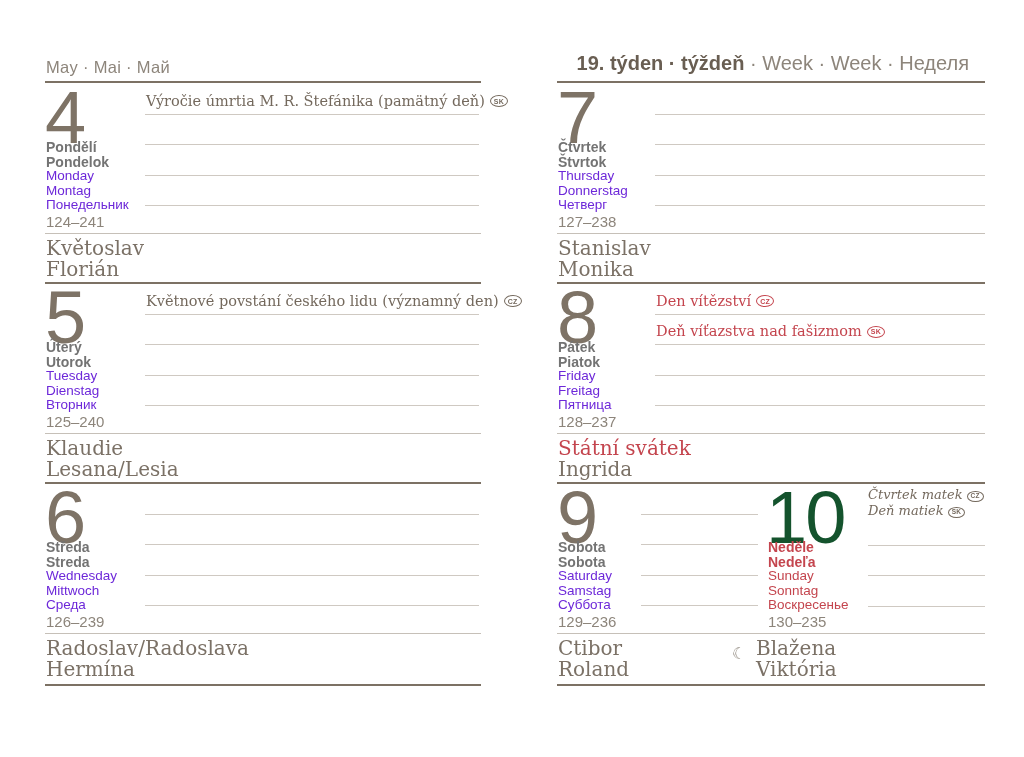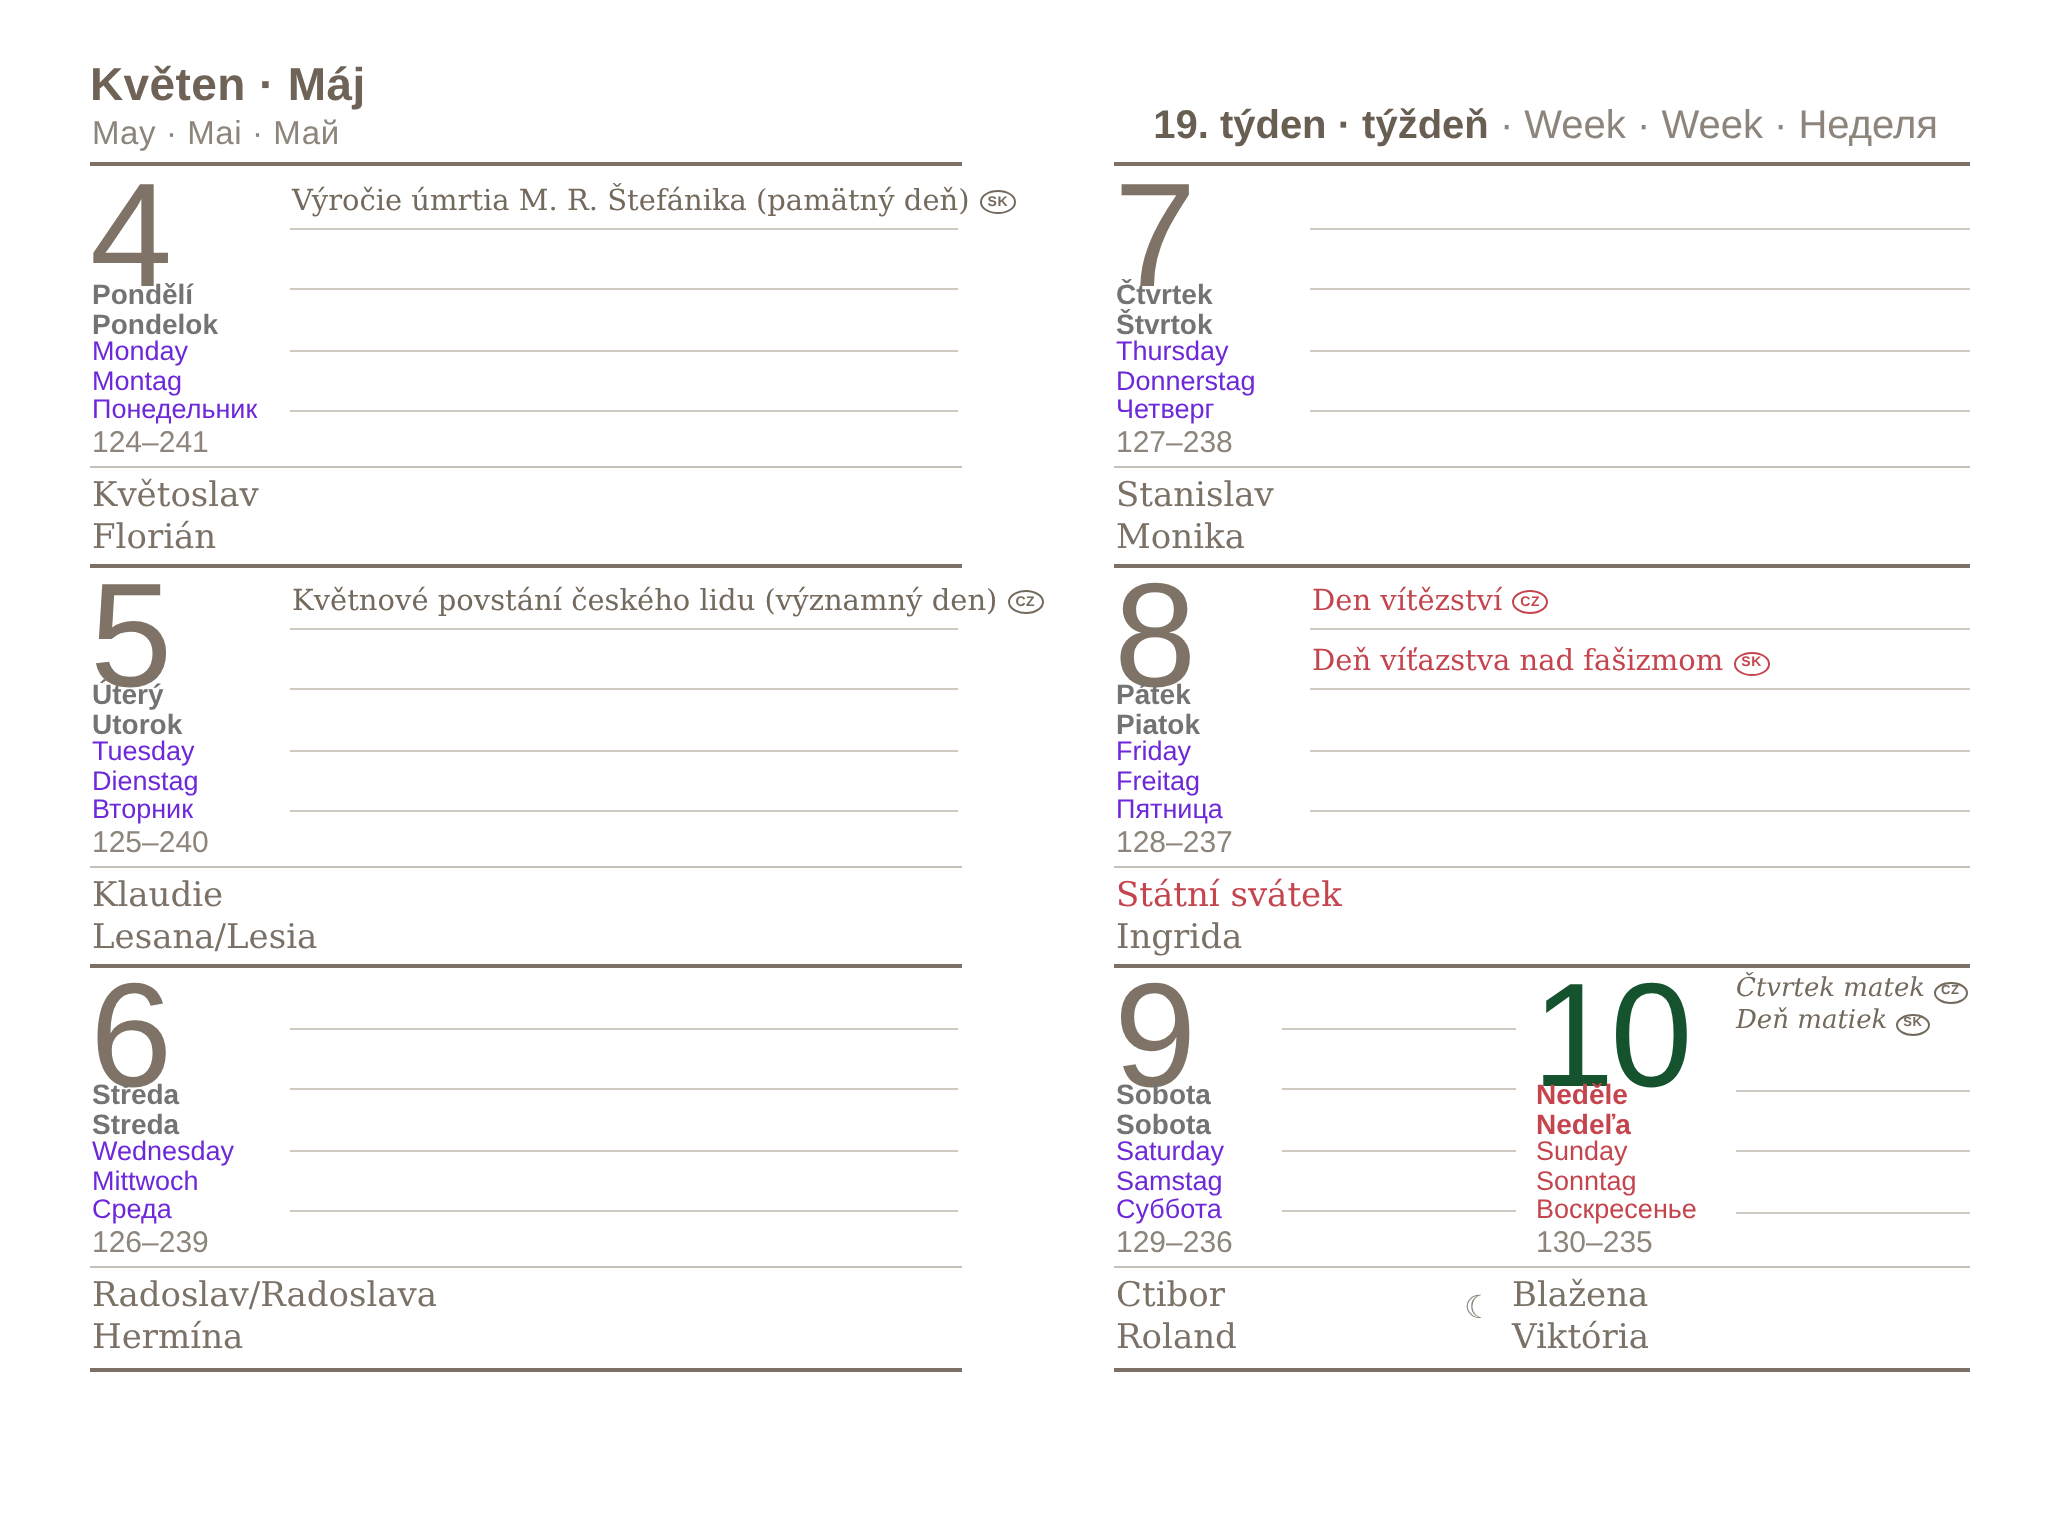--- a/index.html
+++ b/index.html
@@ -42,39 +42,38 @@
   .note-text{position:absolute;left:1px;bottom:5px;font-family:"DejaVu Serif","Liberation Serif",serif;
              font-size:14.5px;color:#74695d;white-space:nowrap;}
   .note-text.red{color:#c4454e;}
 
   .badge{display:inline-block;border:1px solid currentColor;border-radius:50%;
          font-family:"Liberation Sans",sans-serif;font-style:normal;font-size:7px;font-weight:700;
          letter-spacing:.3px;line-height:1;padding:1.5px 3px;vertical-align:2px;margin-left:5px;}
 
   .sec-light-rule{top:149px;}
   .namedays{position:absolute;top:154px;left:1px;font-family:"DejaVu Serif","Liberation Serif",serif;
-            font-size:17px;line-height:21px;color:#7b7166;white-space:nowrap;}
+            font-size:20px;line-height:21px;color:#7b7166;white-space:nowrap;}
   .nameday.red{color:#c4454e;}
 
   
   .lines9{position:absolute;left:84px;width:117px;top:0;}
   .day-num.n10{left:209px;}
   .day-labels.l10{left:211px;}
   .notes10{position:absolute;left:311px;right:0;top:3px;font-family:"DejaVu Serif","Liberation Serif",serif;
            font-style:italic;font-size:13px;line-height:16px;color:#74695d;white-space:nowrap;}
   .notes10 .badge{font-size:6.5px;margin-left:4px;vertical-align:1px;}
   .lines10{position:absolute;left:311px;right:0;top:31px;}
   .moon{position:absolute;left:175px;top:160px;font-size:16px;color:#8d857b;font-family:"DejaVu Sans",sans-serif;}
   .namedays.col2{left:199px;}
 </style>
 </head>
 <body>
 
 <div class="page" id="left-page">
-  <div class="month-title">Květen · Máj</div>
   <div class="month-subtitle">May · Mai · Май</div>
   <div class="dark-rule" style="top:81px;"></div>
 
   <div class="section sec1">
     <div class="day-num">4</div>
     <div class="day-labels">
       <div class="lb">Pondělí</div>
       <div class="lb">Pondelok</div>
       <div class="lr">Monday</div>
       <div class="lr">Montag</div>

